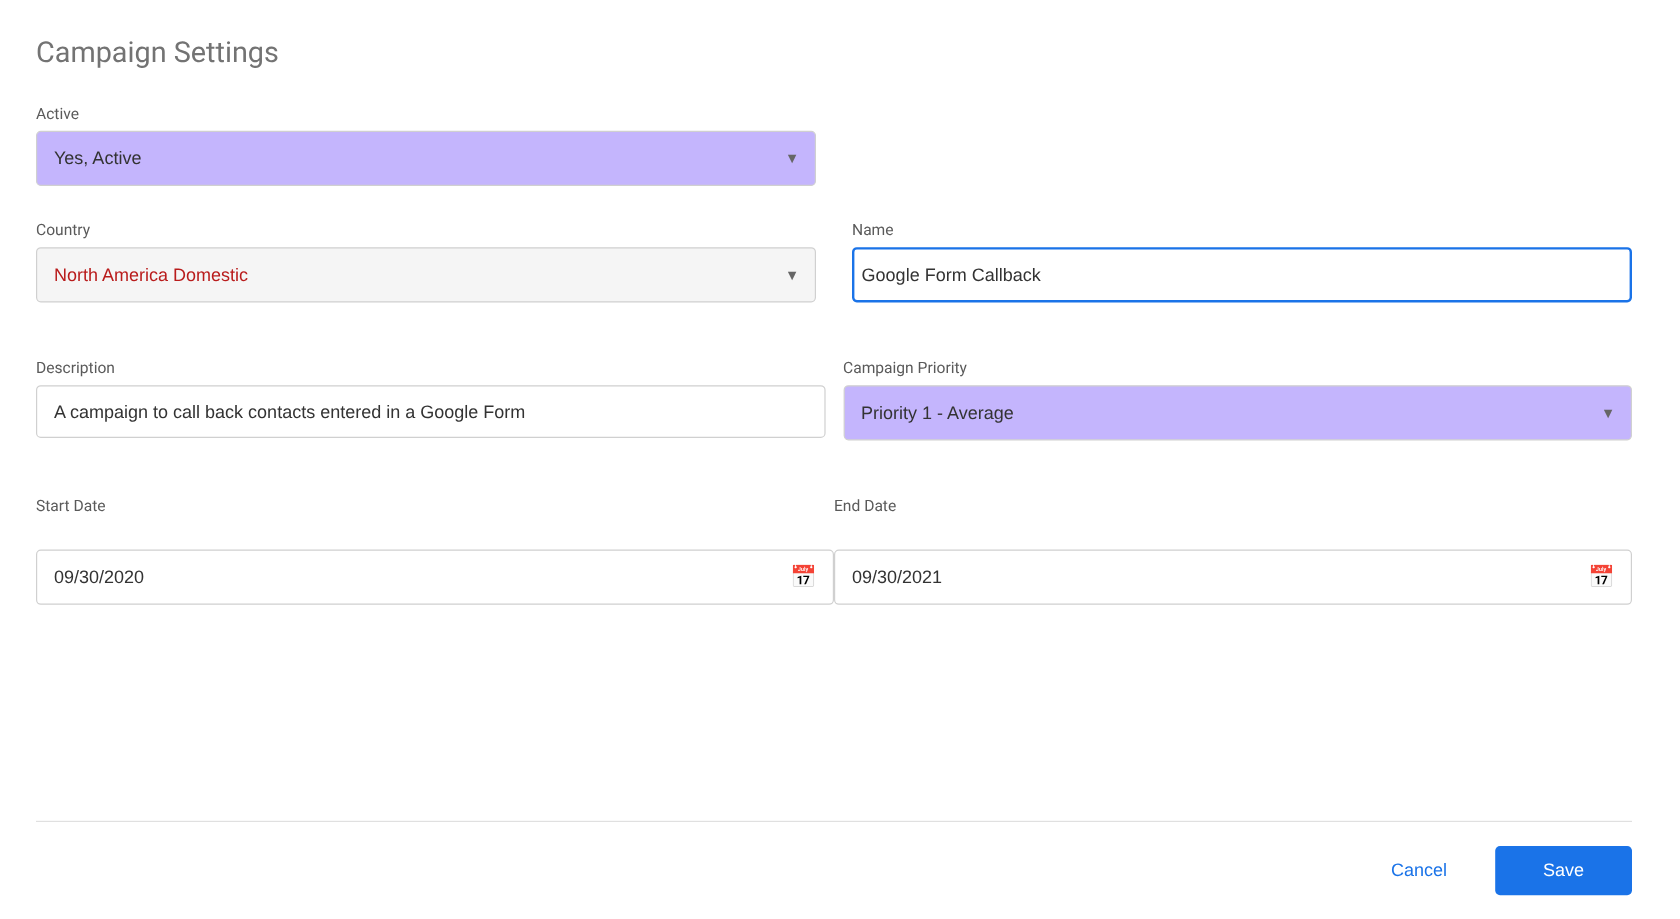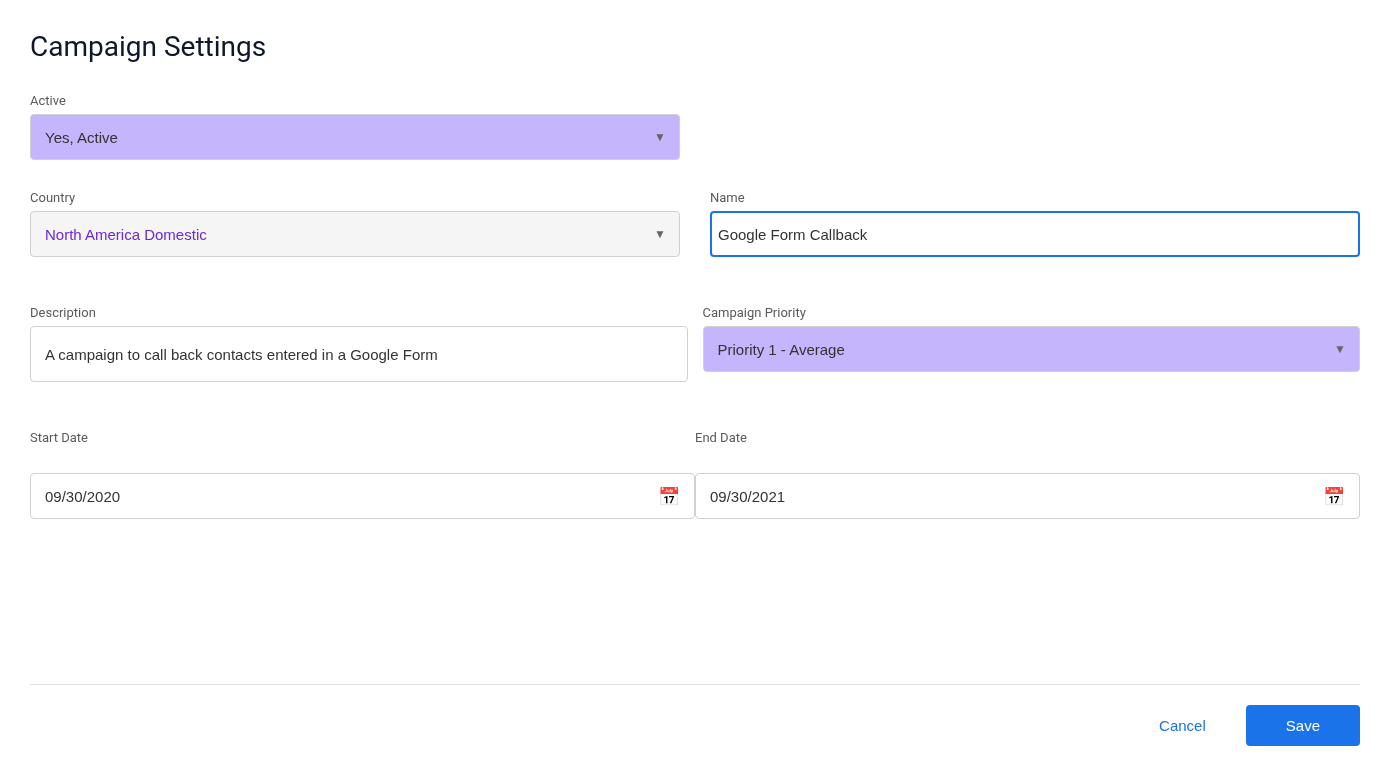--- a/index.html
+++ b/index.html
@@ -19,23 +19,23 @@
 
     .page-container {
       width: 1400px;
       height: 766px;
       display: flex;
       flex-direction: column;
       padding: 30px 40px 0 30px;
     }
 
     .page-title {
-      font-size: 28px;
+      font-size: 24px;
       font-weight: 400;
-      color: #0f172a;
+      color: #737373;
       margin-bottom: 30px;
     }
 
     .form-content {
       flex: 1;
       display: flex;
       flex-direction: column;
       gap: 0;
     }
 
@@ -98,39 +98,39 @@
     .two-col-row {
       display: grid;
       grid-template-columns: 1fr 1fr;
       gap: 30px;
       margin-bottom: 24px;
     }
 
     
     .country-select select {
       background: #f5f5f5;
-      color: #6d28d9;
+      color: #b91c1c;
     }
 
     
     .name-input {
       border: 2px solid #1a73e8 !important;
     }
 
     
     .desc-priority-row {
       display: grid;
       grid-template-columns: 1fr 1fr;
       gap: 15px;
       margin-bottom: 24px;
     }
 
     .description-input {
       width: 100%;
-      height: 56px;
+      height: 44px;
       border: 1px solid #d0d0d0;
       border-radius: 4px;
       padding: 0 14px;
       font-size: 15px;
       color: #333;
       background: #fff;
       outline: none;
     }
 
     

